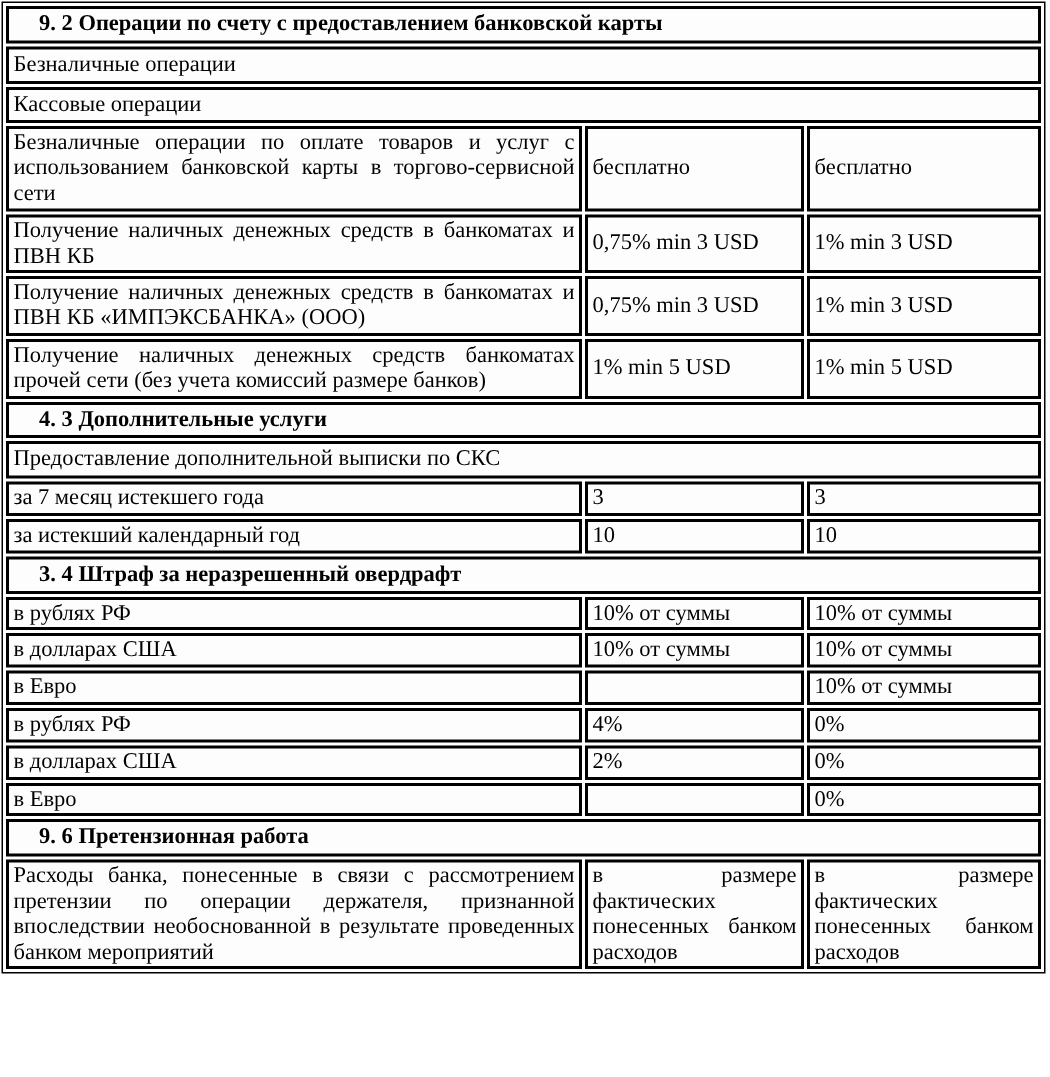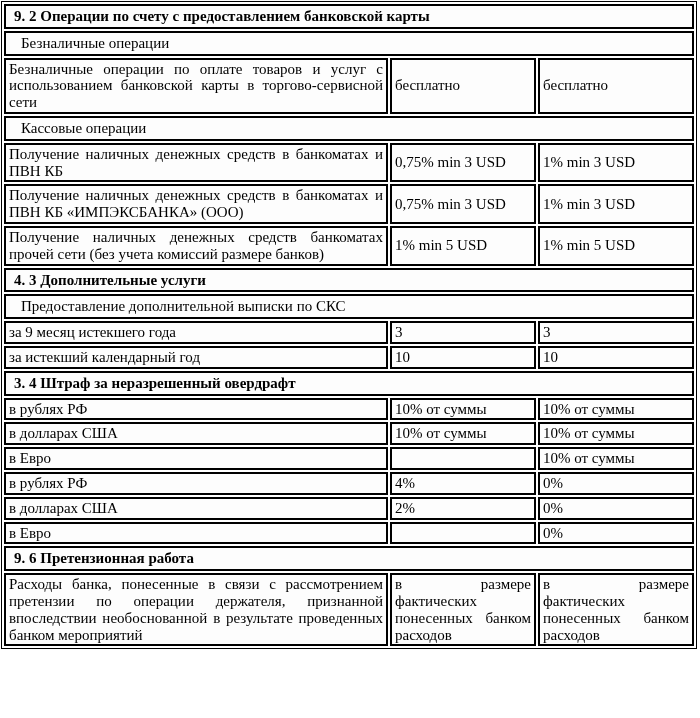--- a/index.html
+++ b/index.html
@@ -31,50 +31,50 @@
     font-family: "Liberation Serif", serif;
     font-size: 15px;
     line-height: 1.12;
     padding: 1px 3px;
     text-align: justify;
     vertical-align: middle;
     overflow: hidden;
   }
   table.tariff-table td.section {
     font-weight: bold;
-    padding: 2px 8px;
+    padding: 2px 20px;
   }
   table.tariff-table td.category {
-    padding: 2px 15px;
+    padding: 2px 3px;
   }
 </style>
 </head>
 <body>
 
 <div class="page">
   <table class="tariff-table">
     <colgroup>
       <col style="width:384px">
       <col style="width:146px">
       <col style="width:156px">
     </colgroup>
     <tbody>
         <tr>
           <td class="section" colspan="3">9. 2 Операции по счету с предоставлением банковской карты</td>
         </tr>
         <tr>
           <td class="category" colspan="3">Безналичные операции</td>
         </tr>
         <tr>
+          <td class="category" colspan="3">Кассовые операции</td>
+        </tr>
+        <tr>
           <td class="label">Безналичные операции по оплате товаров и услуг с использованием банковской карты в торгово-сервисной сети</td>
           <td class="value">бесплатно</td>
           <td class="value">бесплатно</td>
-        </tr>
-        <tr>
-          <td class="category" colspan="3">Кассовые операции</td>
         </tr>
         <tr>
           <td class="label">Получение наличных денежных средств в банкоматах и ПВН КБ</td>
           <td class="value">0,75% min 3 USD</td>
           <td class="value">1% min 3 USD</td>
         </tr>
         <tr>
           <td class="label">Получение наличных денежных средств в банкоматах и ПВН КБ «ИМПЭКСБАНКА» (ООО)</td>
           <td class="value">0,75% min 3 USD</td>
           <td class="value">1% min 3 USD</td>
@@ -84,21 +84,21 @@
           <td class="value">1% min 5 USD</td>
           <td class="value">1% min 5 USD</td>
         </tr>
         <tr>
           <td class="section" colspan="3">4. 3 Дополнительные услуги</td>
         </tr>
         <tr>
           <td class="category" colspan="3">Предоставление дополнительной выписки по СКС</td>
         </tr>
         <tr>
-          <td class="label">за 9 месяц истекшего года</td>
+          <td class="label">за 7 месяц истекшего года</td>
           <td class="value">3</td>
           <td class="value">3</td>
         </tr>
         <tr>
           <td class="label">за истекший календарный год</td>
           <td class="value">10</td>
           <td class="value">10</td>
         </tr>
         <tr>
           <td class="section" colspan="3">3. 4 Штраф за неразрешенный овердрафт</td>

